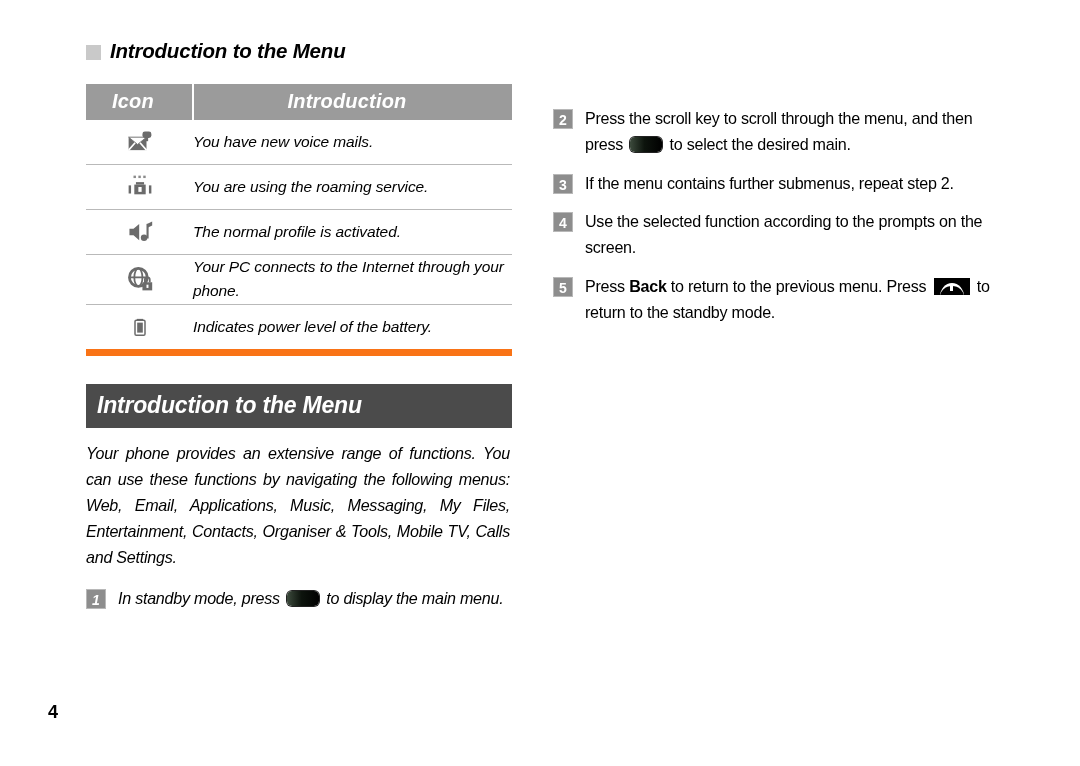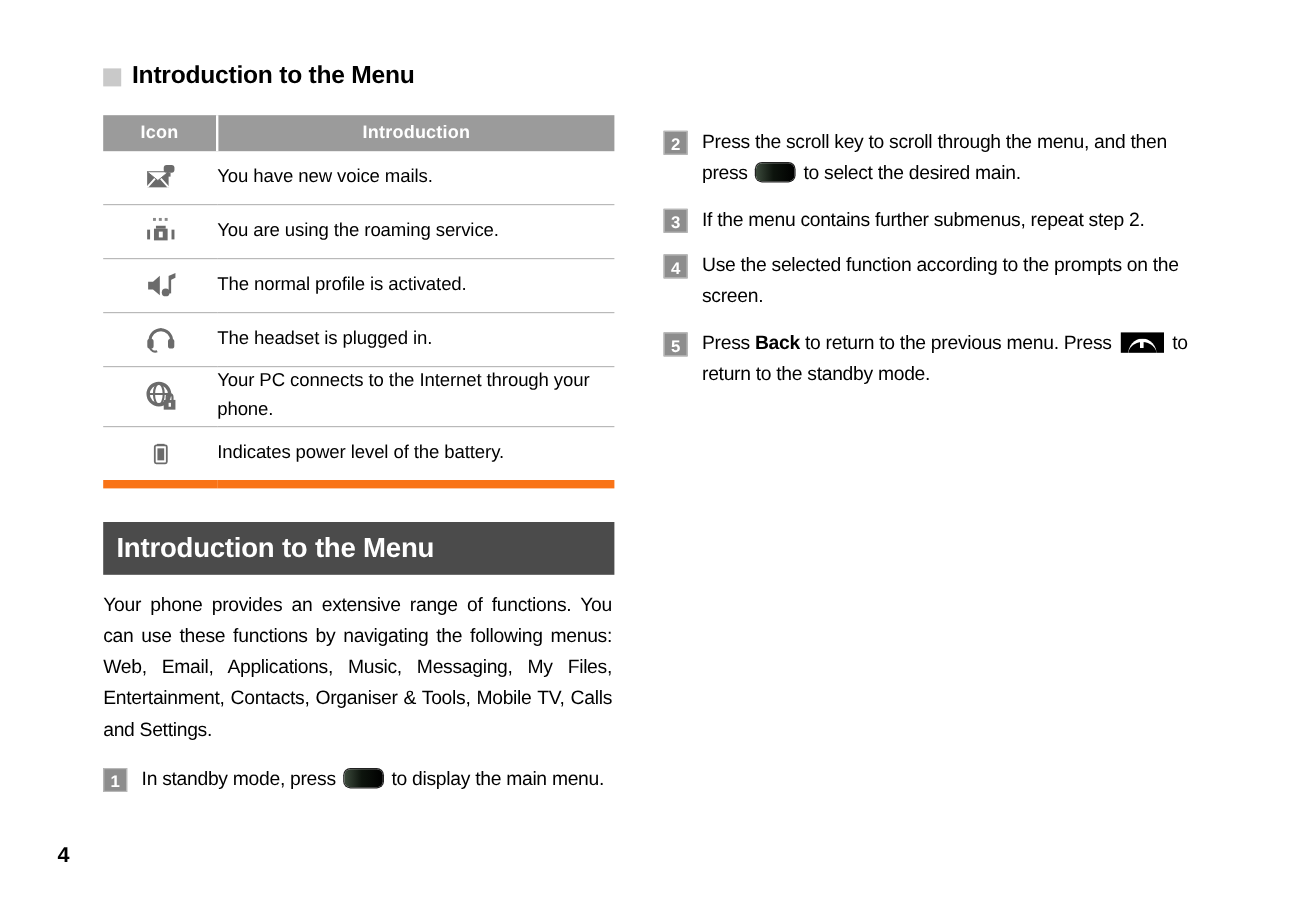--- a/index.html
+++ b/index.html
@@ -13,22 +13,23 @@
     position: relative;
     font-family: "Liberation Sans", sans-serif;
     color: #000000;
     overflow: hidden;
   }
 
   
   #left-column {
     position: absolute;
     left: 86px;
-    top: 48px;
+    top: 36px;
     width: 426px;
+    font-style: italic;
   }
 
   
   #section-title-row {
     display: flex;
     align-items: center;
     gap: 9px;
     height: 30px;
   }
   .title-square {
@@ -47,23 +48,23 @@
 
   
   #icon-table {
     margin-top: 18px;
     width: 426px;
     border-collapse: collapse;
   }
   #icon-table thead th {
     background: #9b9b9b;
     color: #ffffff;
-    font-size: 15px;
-    font-weight: bold;
-    padding: 6px 0 7px 0;
+    font-size: 20px;
+    font-weight: bold;
+    padding: 6px 12px 7px 0;
     letter-spacing: 0.2px;
   }
   #icon-table thead th.col-icon {
     width: 94px;
     border-right: 2px solid #ffffff;
   }
   #icon-table tbody td {
     border-bottom: 1px solid #b9b9b9;
     vertical-align: middle;
     padding: 0;
@@ -243,30 +244,20 @@
         <tr>
           <td class="cell-icon"><svg class="ico" width="26" height="26" viewBox="0 0 32 32" xmlns="http://www.w3.org/2000/svg" fill="#5a5a5a">
               <path d="M3 12 L3 20 L8 20 L15 26 L15 6 L8 12 Z" fill="#6b6b6b"></path>
               <circle cx="21" cy="23" r="4" fill="#6b6b6b"></circle>
               <rect x="24" y="6" width="2.6" height="18" fill="#6b6b6b"></rect>
               <path d="M24.6 6 L31 3 L31 8 L24.6 11 Z" fill="#6b6b6b"></path>
             </svg></td>
           <td class="cell-desc">The normal profile is activated.</td>
         </tr>
         <tr>
-          <td class="cell-icon"><svg class="ico" width="24" height="24" viewBox="0 0 32 32" xmlns="http://www.w3.org/2000/svg" fill="#5a5a5a">
-              <path d="M16 5 A12 12 0 0 0 4 17 L4 23" stroke="#6b6b6b" stroke-width="3.2" fill="none" stroke-linecap="round"></path>
-              <path d="M16 5 A12 12 0 0 1 28 17 L28 21" stroke="#6b6b6b" stroke-width="3.2" fill="none" stroke-linecap="round"></path>
-              <rect x="1" y="15" width="7" height="11" rx="3" fill="#6b6b6b"></rect>
-              <rect x="24" y="15" width="7" height="11" rx="3" fill="#6b6b6b"></rect>
-              <path d="M4 25 A6 6 0 0 0 12 29" stroke="#6b6b6b" stroke-width="2.4" fill="none"></path>
-            </svg></td>
-          <td class="cell-desc">The headset is plugged in.</td>
-        </tr>
-        <tr>
           <td class="cell-icon"><svg class="ico" width="26" height="26" viewBox="0 0 32 32" xmlns="http://www.w3.org/2000/svg" fill="#5a5a5a">
               <circle cx="14" cy="14" r="11" fill="none" stroke="#6b6b6b" stroke-width="3.4"></circle>
               <ellipse cx="14" cy="14" rx="5" ry="11" fill="none" stroke="#6b6b6b" stroke-width="2.2"></ellipse>
               <path d="M3.4 14 L24.6 14" stroke="#6b6b6b" stroke-width="2.2"></path>
               <rect x="19" y="20" width="12" height="10" fill="#6b6b6b"></rect>
               <path d="M22 20 L22 17 A3 3 0 0 1 28 17 L28 20" stroke="#6b6b6b" stroke-width="2.2" fill="none"></path>
               <rect x="24" y="23" width="2.4" height="4" fill="#ffffff"></rect>
             </svg></td>
           <td class="cell-desc">Your PC connects to the Internet through your phone.</td>
         </tr>

